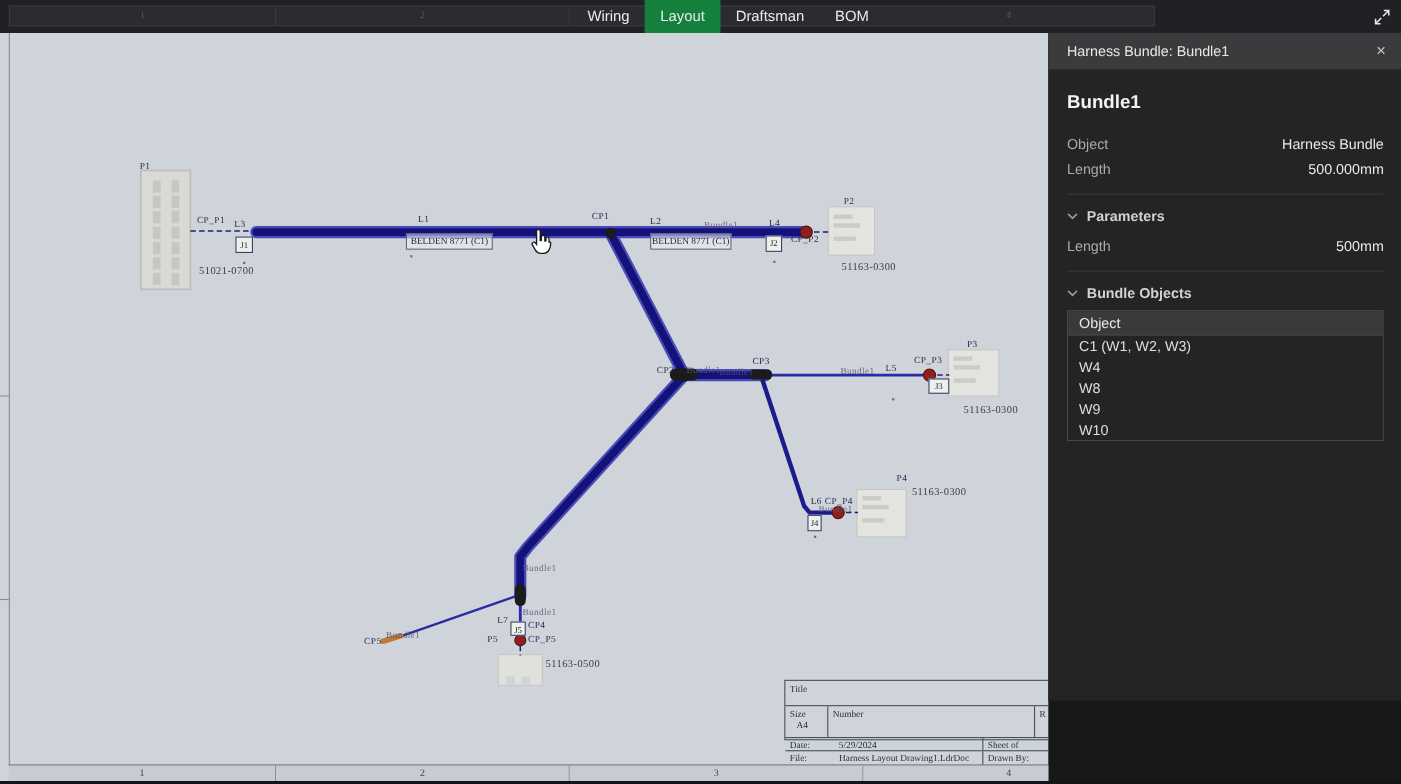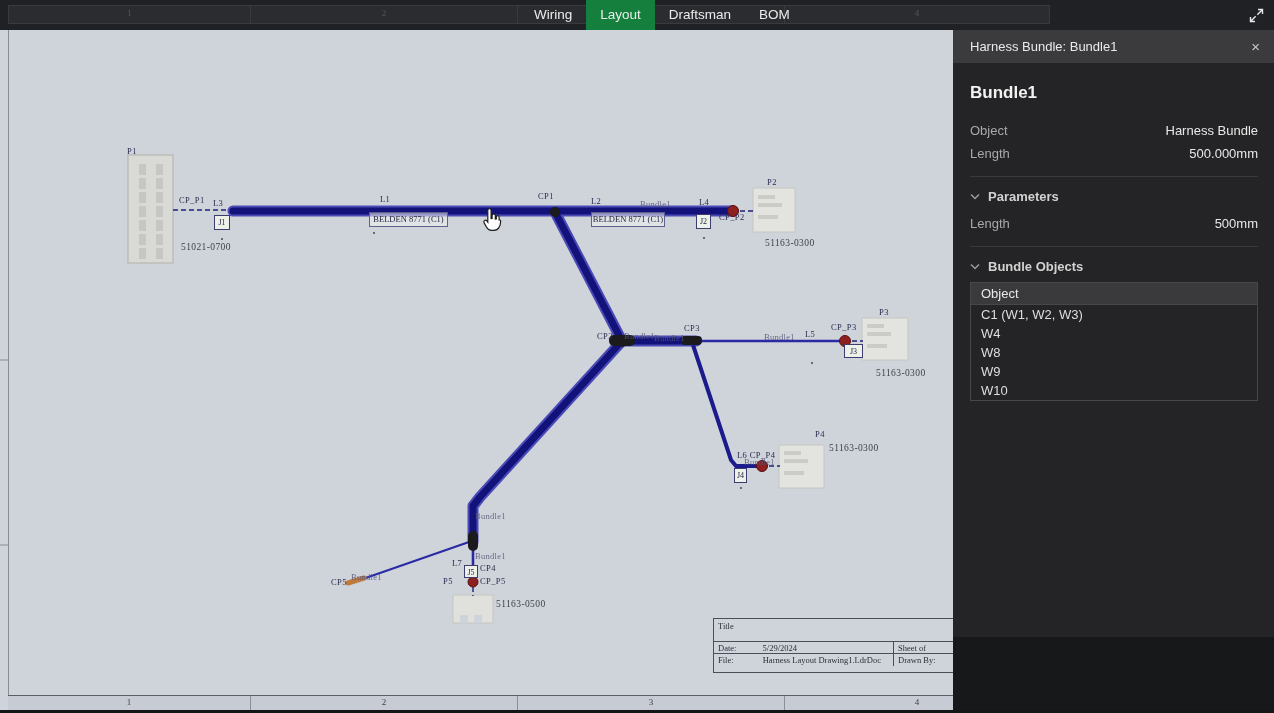--- a/index.html
+++ b/index.html
@@ -236,20 +236,28 @@
       <span class="cl cl-jbox" style="left: 734px; top: 438px; width: 13px; height: 15px;">J4</span>
       <span class="cl cl-jbox" style="left: 464px; top: 535px; width: 14px; height: 13px;">J5</span>
       <span class="cl cl-wirebox" style="left: 369px; top: 182px; width: 79px; height: 15px;">BELDEN 8771 (C1)</span>
       <span class="cl cl-wirebox" style="left: 591px; top: 182px; width: 74px; height: 15px;">BELDEN 8771 (C1)</span>
     </div>
 
   <div id="titleblock">
     <div class="tb-row" id="tb-r1">
       <div class="tb-cell" style="flex:1">Title</div>
     </div>
+    <div class="tb-row" id="tb-r2">
+      <div class="tb-cell" style="width:39px">
+        <span>Size</span><br>
+        <span class="tb-val">A4</span>
+      </div>
+      <div class="tb-cell" style="width:188px">Number</div>
+      <div class="tb-cell" style="flex:1">R</div>
+    </div>
     <div class="tb-row" id="tb-r3">
       <div class="tb-cell" style="width:180px; padding-top:1px">
         <span>Date:</span>
         <span class="tb-val" style="margin-left:24px">5/29/2024</span>
       </div>
       <div class="tb-cell" style="flex:1; padding-top:1px">Sheet  of</div>
     </div>
     <div class="tb-row" id="tb-r4">
       <div class="tb-cell" style="width:180px; padding-top:1px">
         <span>File:</span>

